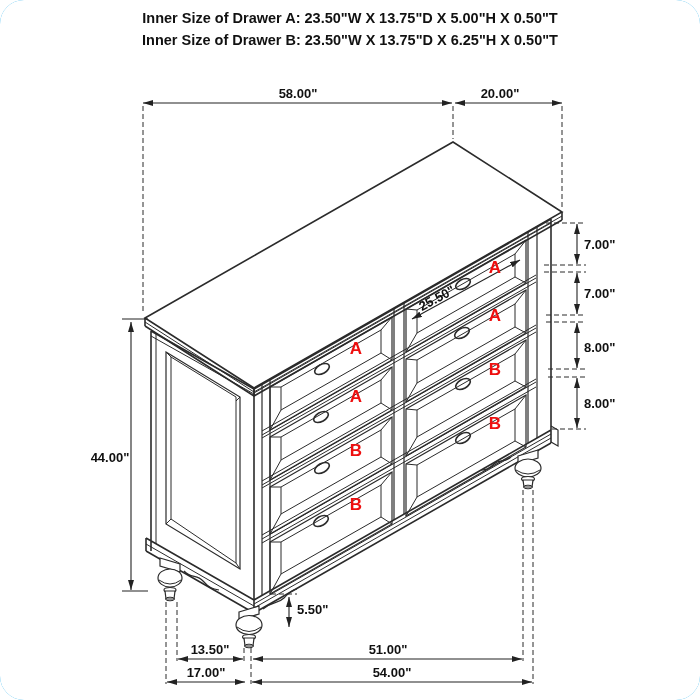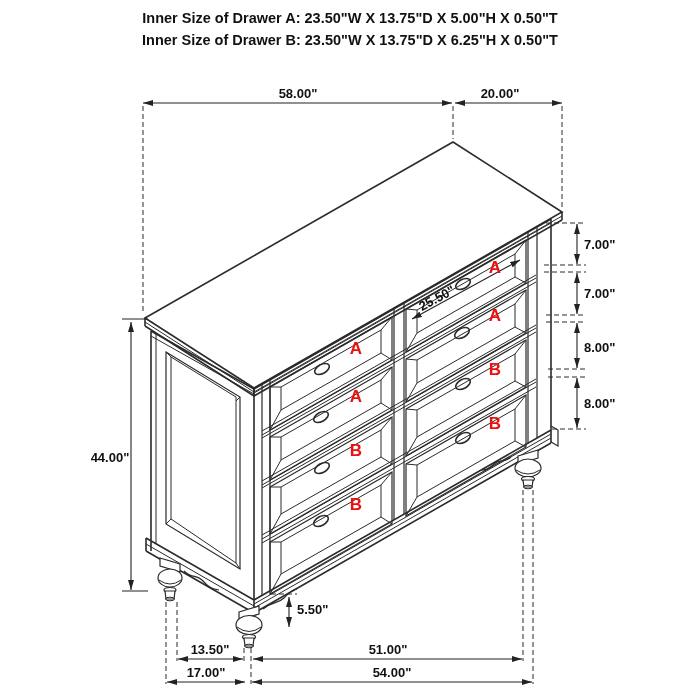--- a/index.html
+++ b/index.html
@@ -1,17 +1,17 @@
 <!DOCTYPE html>
 <html><head>
 <meta charset="utf-8">
 <style>
   html,body{margin:0;padding:0;background:#fff;}
   .stage{position:relative;width:700px;height:700px;background:#0ea5e9;overflow:hidden;
-         font-family:"Liberation Sans", sans-serif;}
+         font-family:"Liberation Sans", sans-serif;border-radius:24px;}
   svg{position:absolute;left:0;top:0;}
   .ln{stroke:#2b2b2b;fill:none;}
   .w16{stroke-width:1.6;}
   .w12{stroke-width:1.2;}
   .w10{stroke-width:1;}
   .whitefill{fill:#ffffff;}
   .dash{stroke:#2b2b2b;stroke-width:1;fill:none;stroke-dasharray:5 3;}
   .dim{stroke:#222;stroke-width:1.1;fill:none;}
   .dimtxt{font:bold 13px "Liberation Sans", sans-serif;fill:#111;}
   .titletxt{font:bold 14.5px "Liberation Sans", sans-serif;fill:#111;}

